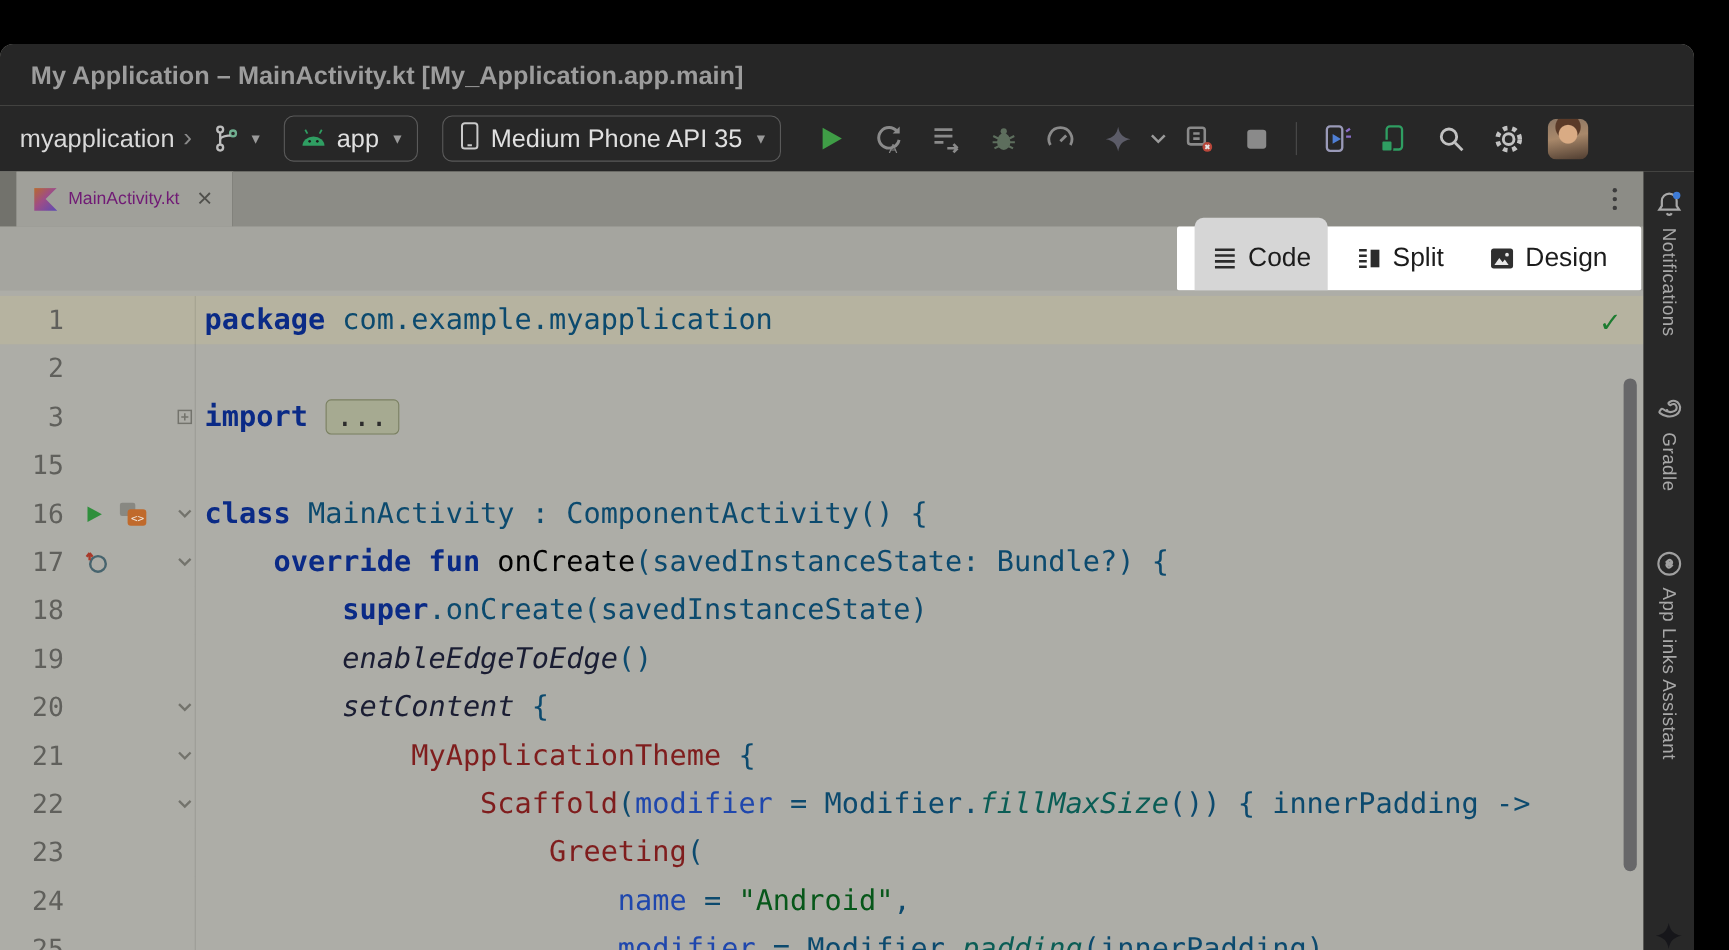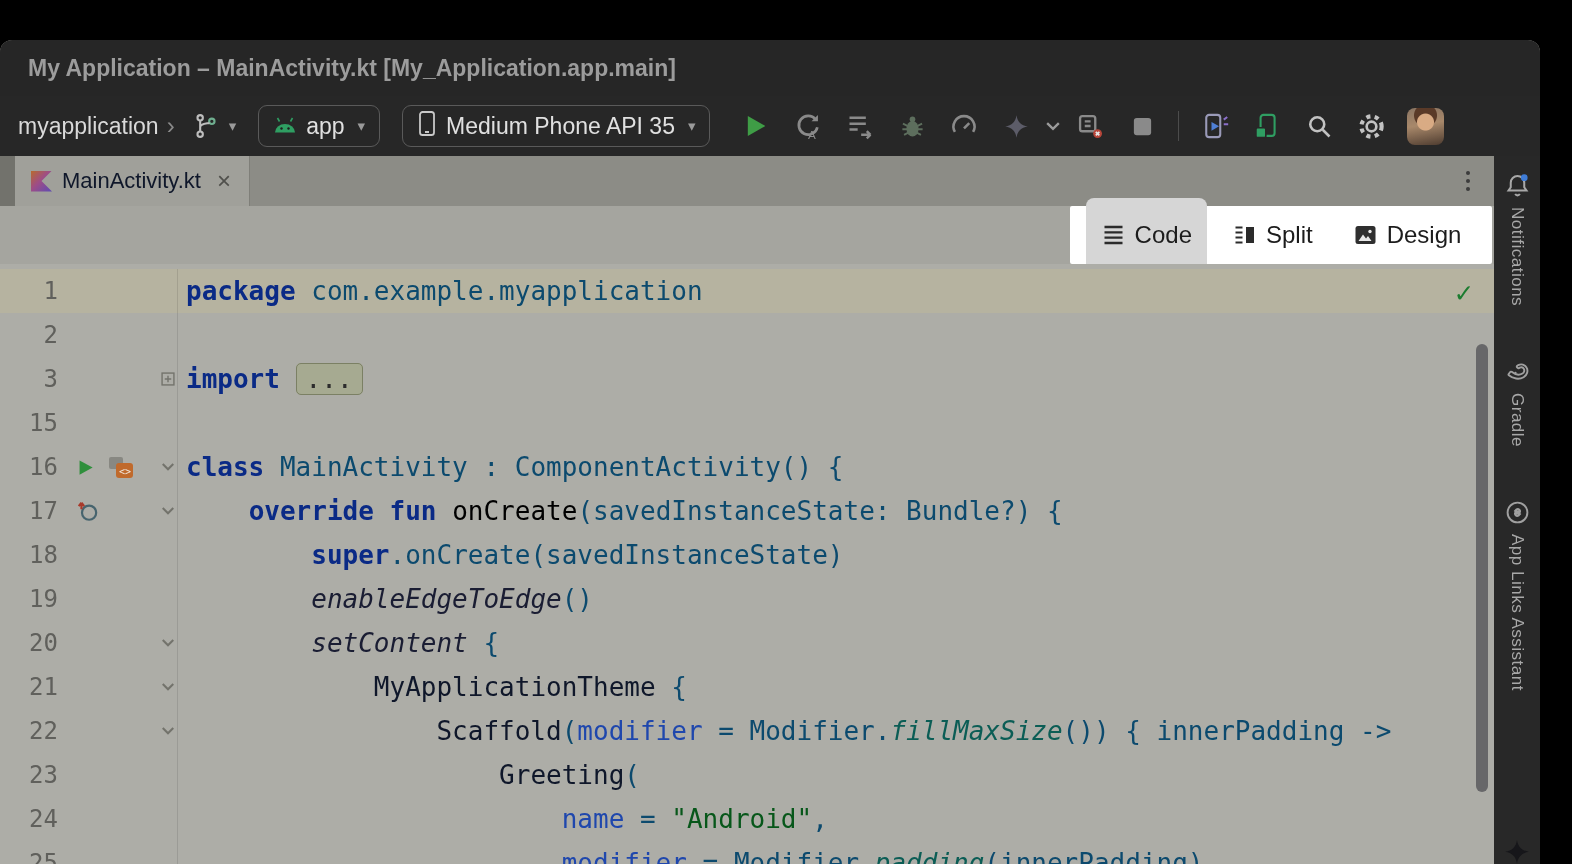--- a/index.html
+++ b/index.html
@@ -33,21 +33,21 @@
               linear-gradient(170deg, #8a7563 0%, #a8886a 45%, #4e3c30 100%); }
 
   
   .content-row { display:flex; height:708px; }
   .main-col { width:1494px; display:flex; flex-direction:column; }
 
   .tabbar { height:50px; background:#8c8c86; display:flex; align-items:center; position:relative; }
   .tabbar::before { content:""; width:15px; height:100%; background:#72726c; }
   .tab { display:flex; align-items:center; gap:10px; height:100%; padding:0 18px 0 16px;
          background:#a0a09a; border-right:1px solid #7f7f79; cursor:pointer; }
-  .tab span.tlabel { color:#0f172a; font-size:22px; }
+  .tab span.tlabel { color:#701a75; font-size:16px; }
   .tab-close { color:#50504c; font-size:24px; margin-left:6px; cursor:pointer; }
   .kotlin-ic { width:21px; height:21px; display:inline-block;
                background:linear-gradient(135deg,#b86a2e 0%,#9e4d86 45%,#5b4bb4 100%);
                clip-path:polygon(0 0,100% 0,50% 50%,100% 100%,0 100%); }
   .kebab { margin-left:auto; margin-right:24px; display:flex; flex-direction:column; gap:4px; cursor:pointer; }
   .kebab i { width:4px; height:4px; border-radius:50%; background:#3c3c3c; }
 
   .editor-toolbar { height:58px; background:#a5a59f; position:relative; }
   .spotlight { position:absolute; right:2px; top:0; height:58px; width:422px; background:#ffffff;
                display:flex; align-items:center; justify-content:center; gap:10px; border-radius:2px; }
@@ -63,21 +63,21 @@
   .line.hl { background:#b6b3a0; }
   .gutter { width:178px; flex:0 0 178px; display:flex; align-items:center; height:100%;
             border-right:1px solid rgba(0,0,0,0.10); position:relative; }
   .lnum { display:inline-block; width:58px; text-align:right; color:#60605c; font-size:24px; }
   .gicons { display:flex; align-items:center; gap:12px; margin-left:18px; }
   .fold-mark { position:absolute; right:2px; top:50%; transform:translateY(-50%); line-height:0; }
   pre.codeln { margin:0; padding-left:8px; font-family:inherit; font-size:26px; line-height:44px; white-space:pre; color:#15151a; }
   .c-kw   { color:#0a2a86; font-weight:600; }
   .c-pl   { color:#0c4a6e; }
   .c-decl { color:#000000; }
-  .c-comp { color:#0f172a; }
+  .c-comp { color:#7f1d1d; }
   .c-ext  { color:#0b5d55; font-style:italic; }
   .c-gfun { color:#1a1d33; font-style:italic; }
   .c-named{ color:#1f47ad; }
   .c-str  { color:#07571a; }
   .fold-badge { background:#a6aa91; border:1px solid #7b8064; border-radius:5px; padding:0 9px; color:#2c2c2c; }
   .check { position:absolute; top:12px; right:22px; color:#1c7c30; font-size:28px; font-weight:bold; cursor:pointer; }
   .scroll-thumb { position:absolute; right:6px; top:80px; width:12px; height:448px;
                   background:rgba(46,46,54,0.55); border-radius:6px; cursor:grab; }
 
   

